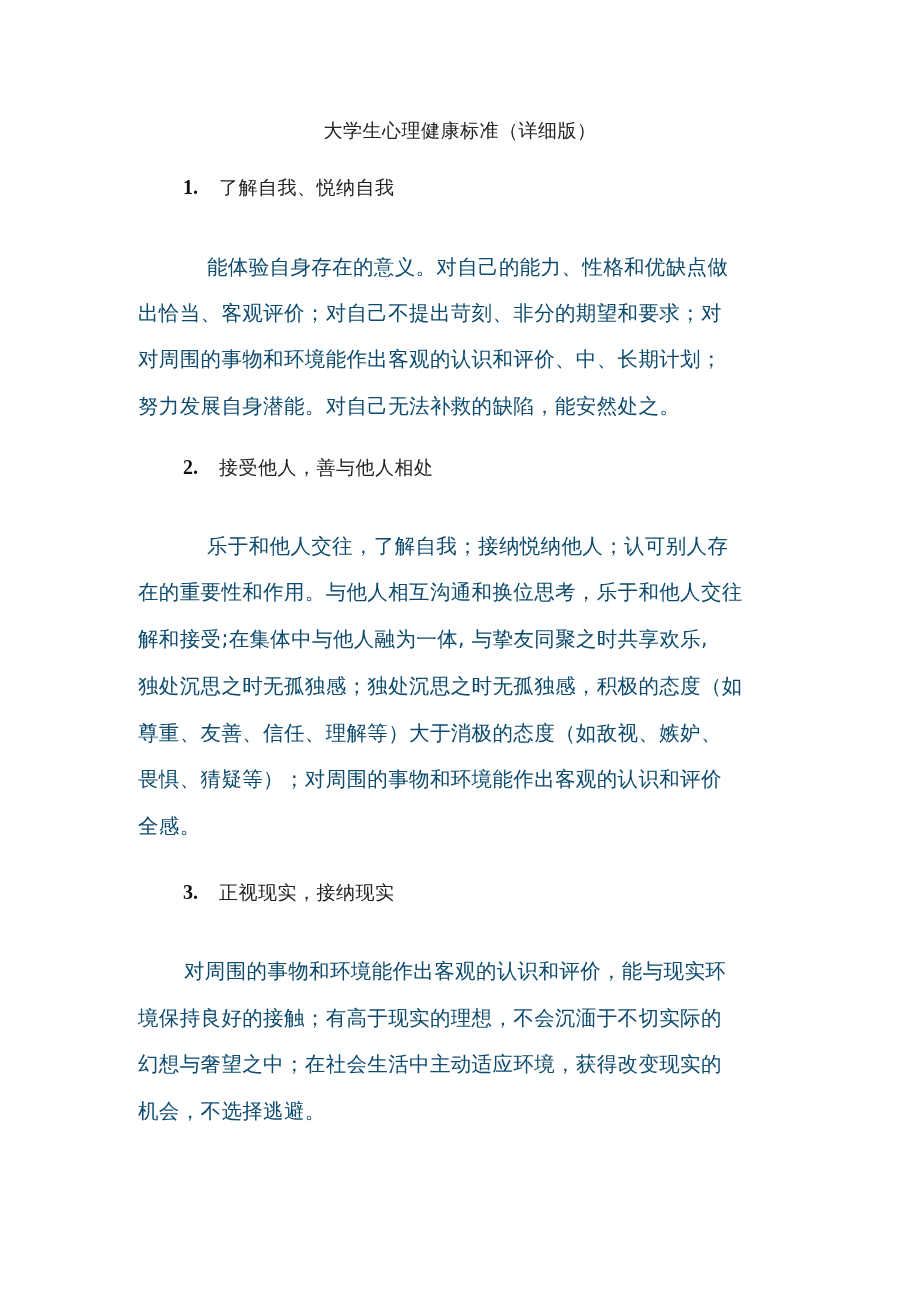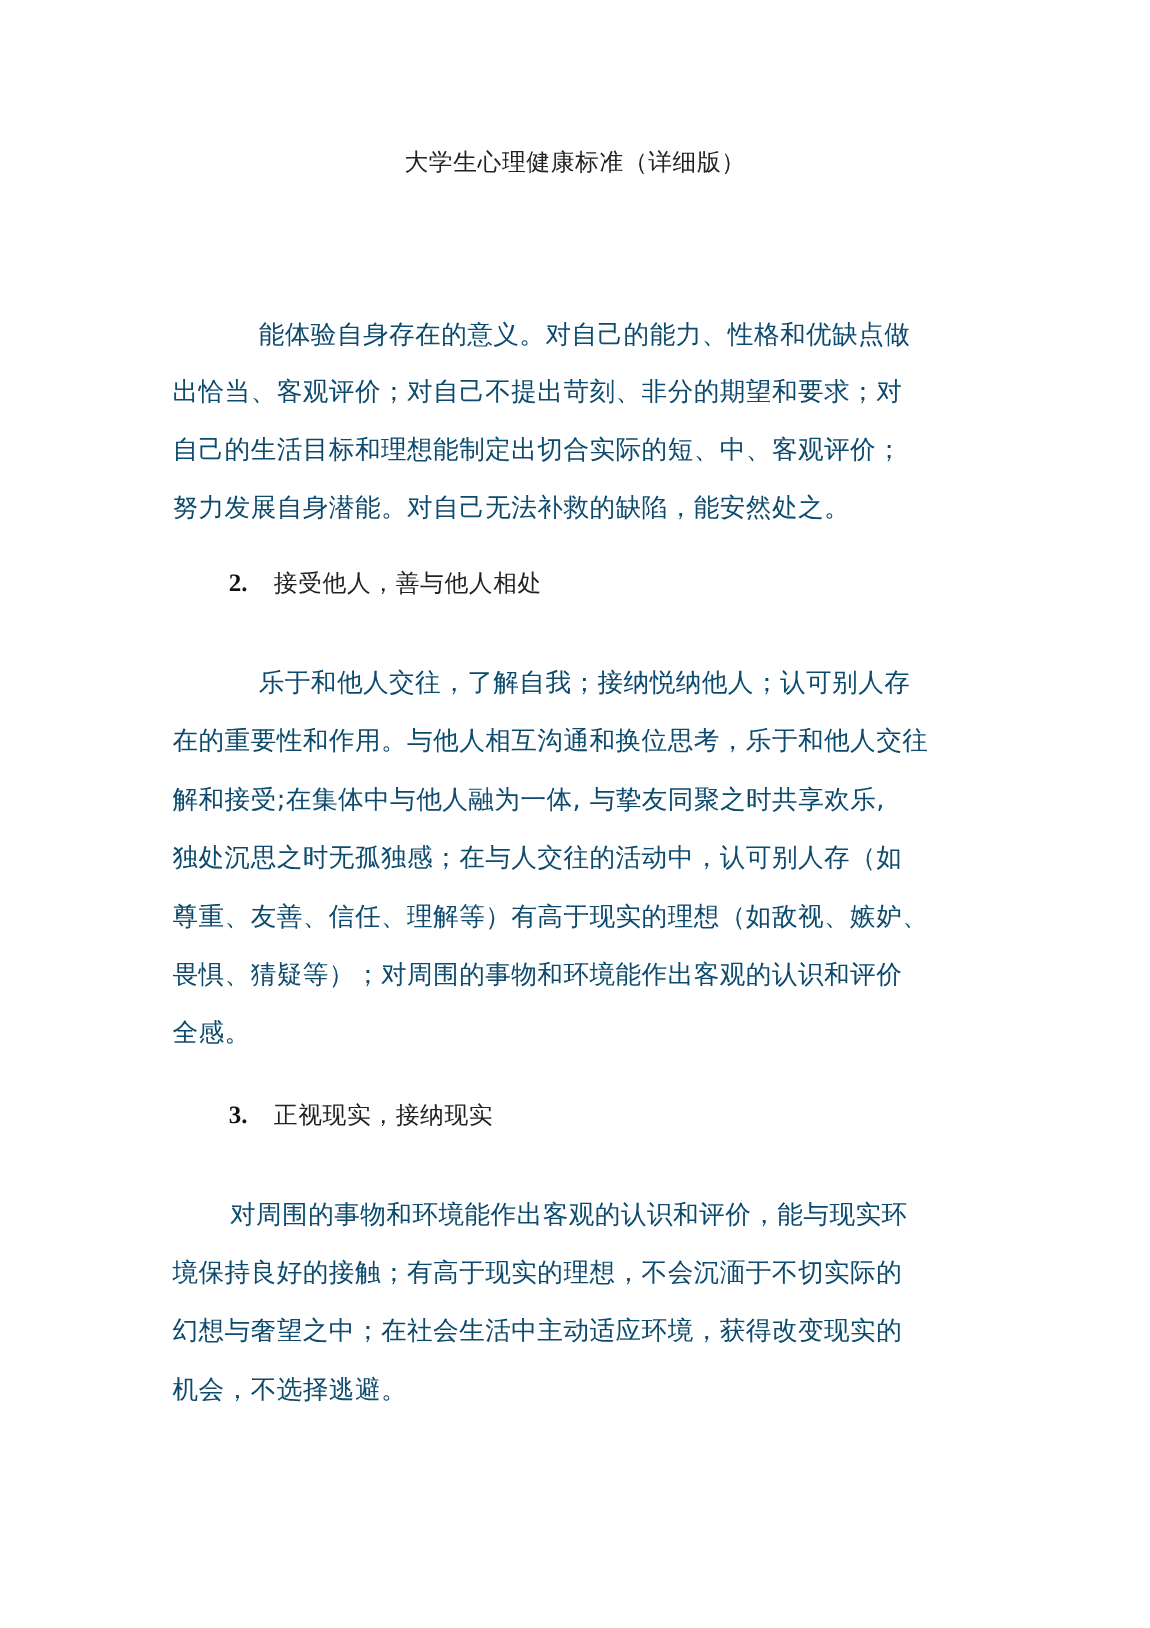--- a/index.html
+++ b/index.html
@@ -62,33 +62,36 @@
     color: #0c4a6e;
   }
 </style>
 </head>
 <body>
 
 <div class="page">
 
   <div class="title">大学生心理健康标准（详细版）</div>
 
+  <div class="heading" style="top:174px;">
+    <span class="num">1.</span><span class="htext">了解自我、悦纳自我</span>
+  </div>
   <div class="para-line" style="top:253px; left:207px;">能体验自身存在的意义。对自己的能力、性格和优缺点做</div>
   <div class="para-line" style="top:299px;">出恰当、客观评价；对自己不提出苛刻、非分的期望和要求；对</div>
-  <div class="para-line" style="top:345px;">自己的生活目标和理想能制定出切合实际的短、中、客观评价；</div>
+  <div class="para-line" style="top:345px;">对周围的事物和环境能作出客观的认识和评价、中、长期计划；</div>
   <div class="para-line" style="top:392px;">努力发展自身潜能。对自己无法补救的缺陷，能安然处之。</div>
 
   <div class="heading" style="top:454px;">
     <span class="num">2.</span><span class="htext">接受他人，善与他人相处</span>
   </div>
   <div class="para-line" style="top:532px; left:207px;">乐于和他人交往，了解自我；接纳悦纳他人；认可别人存</div>
   <div class="para-line" style="top:578px;">在的重要性和作用。与他人相互沟通和换位思考，乐于和他人交往</div>
   <div class="para-line" style="top:625px;">解和接受;在集体中与他人融为一体, 与挚友同聚之时共享欢乐,</div>
-  <div class="para-line" style="top:672px;">独处沉思之时无孤独感；在与人交往的活动中，认可别人存（如</div>
-  <div class="para-line" style="top:719px;">尊重、友善、信任、理解等）有高于现实的理想（如敌视、嫉妒、</div>
+  <div class="para-line" style="top:672px;">独处沉思之时无孤独感；独处沉思之时无孤独感，积极的态度（如</div>
+  <div class="para-line" style="top:719px;">尊重、友善、信任、理解等）大于消极的态度（如敌视、嫉妒、</div>
   <div class="para-line" style="top:765px;">畏惧、猜疑等）；对周围的事物和环境能作出客观的认识和评价</div>
   <div class="para-line" style="top:812px;">全感。</div>
 
   <div class="heading" style="top:879px;">
     <span class="num">3.</span><span class="htext">正视现实，接纳现实</span>
   </div>
   <div class="para-line" style="top:957px; left:184px;">对周围的事物和环境能作出客观的认识和评价，能与现实环</div>
   <div class="para-line" style="top:1050px;">幻想与奢望之中；在社会生活中主动适应环境，获得改变现实的</div>
   <div class="para-line" style="top:1004px;">境保持良好的接触；有高于现实的理想，不会沉湎于不切实际的</div>
   <div class="para-line" style="top:1097px;text-align:right;">机会，不选择逃避。</div>

